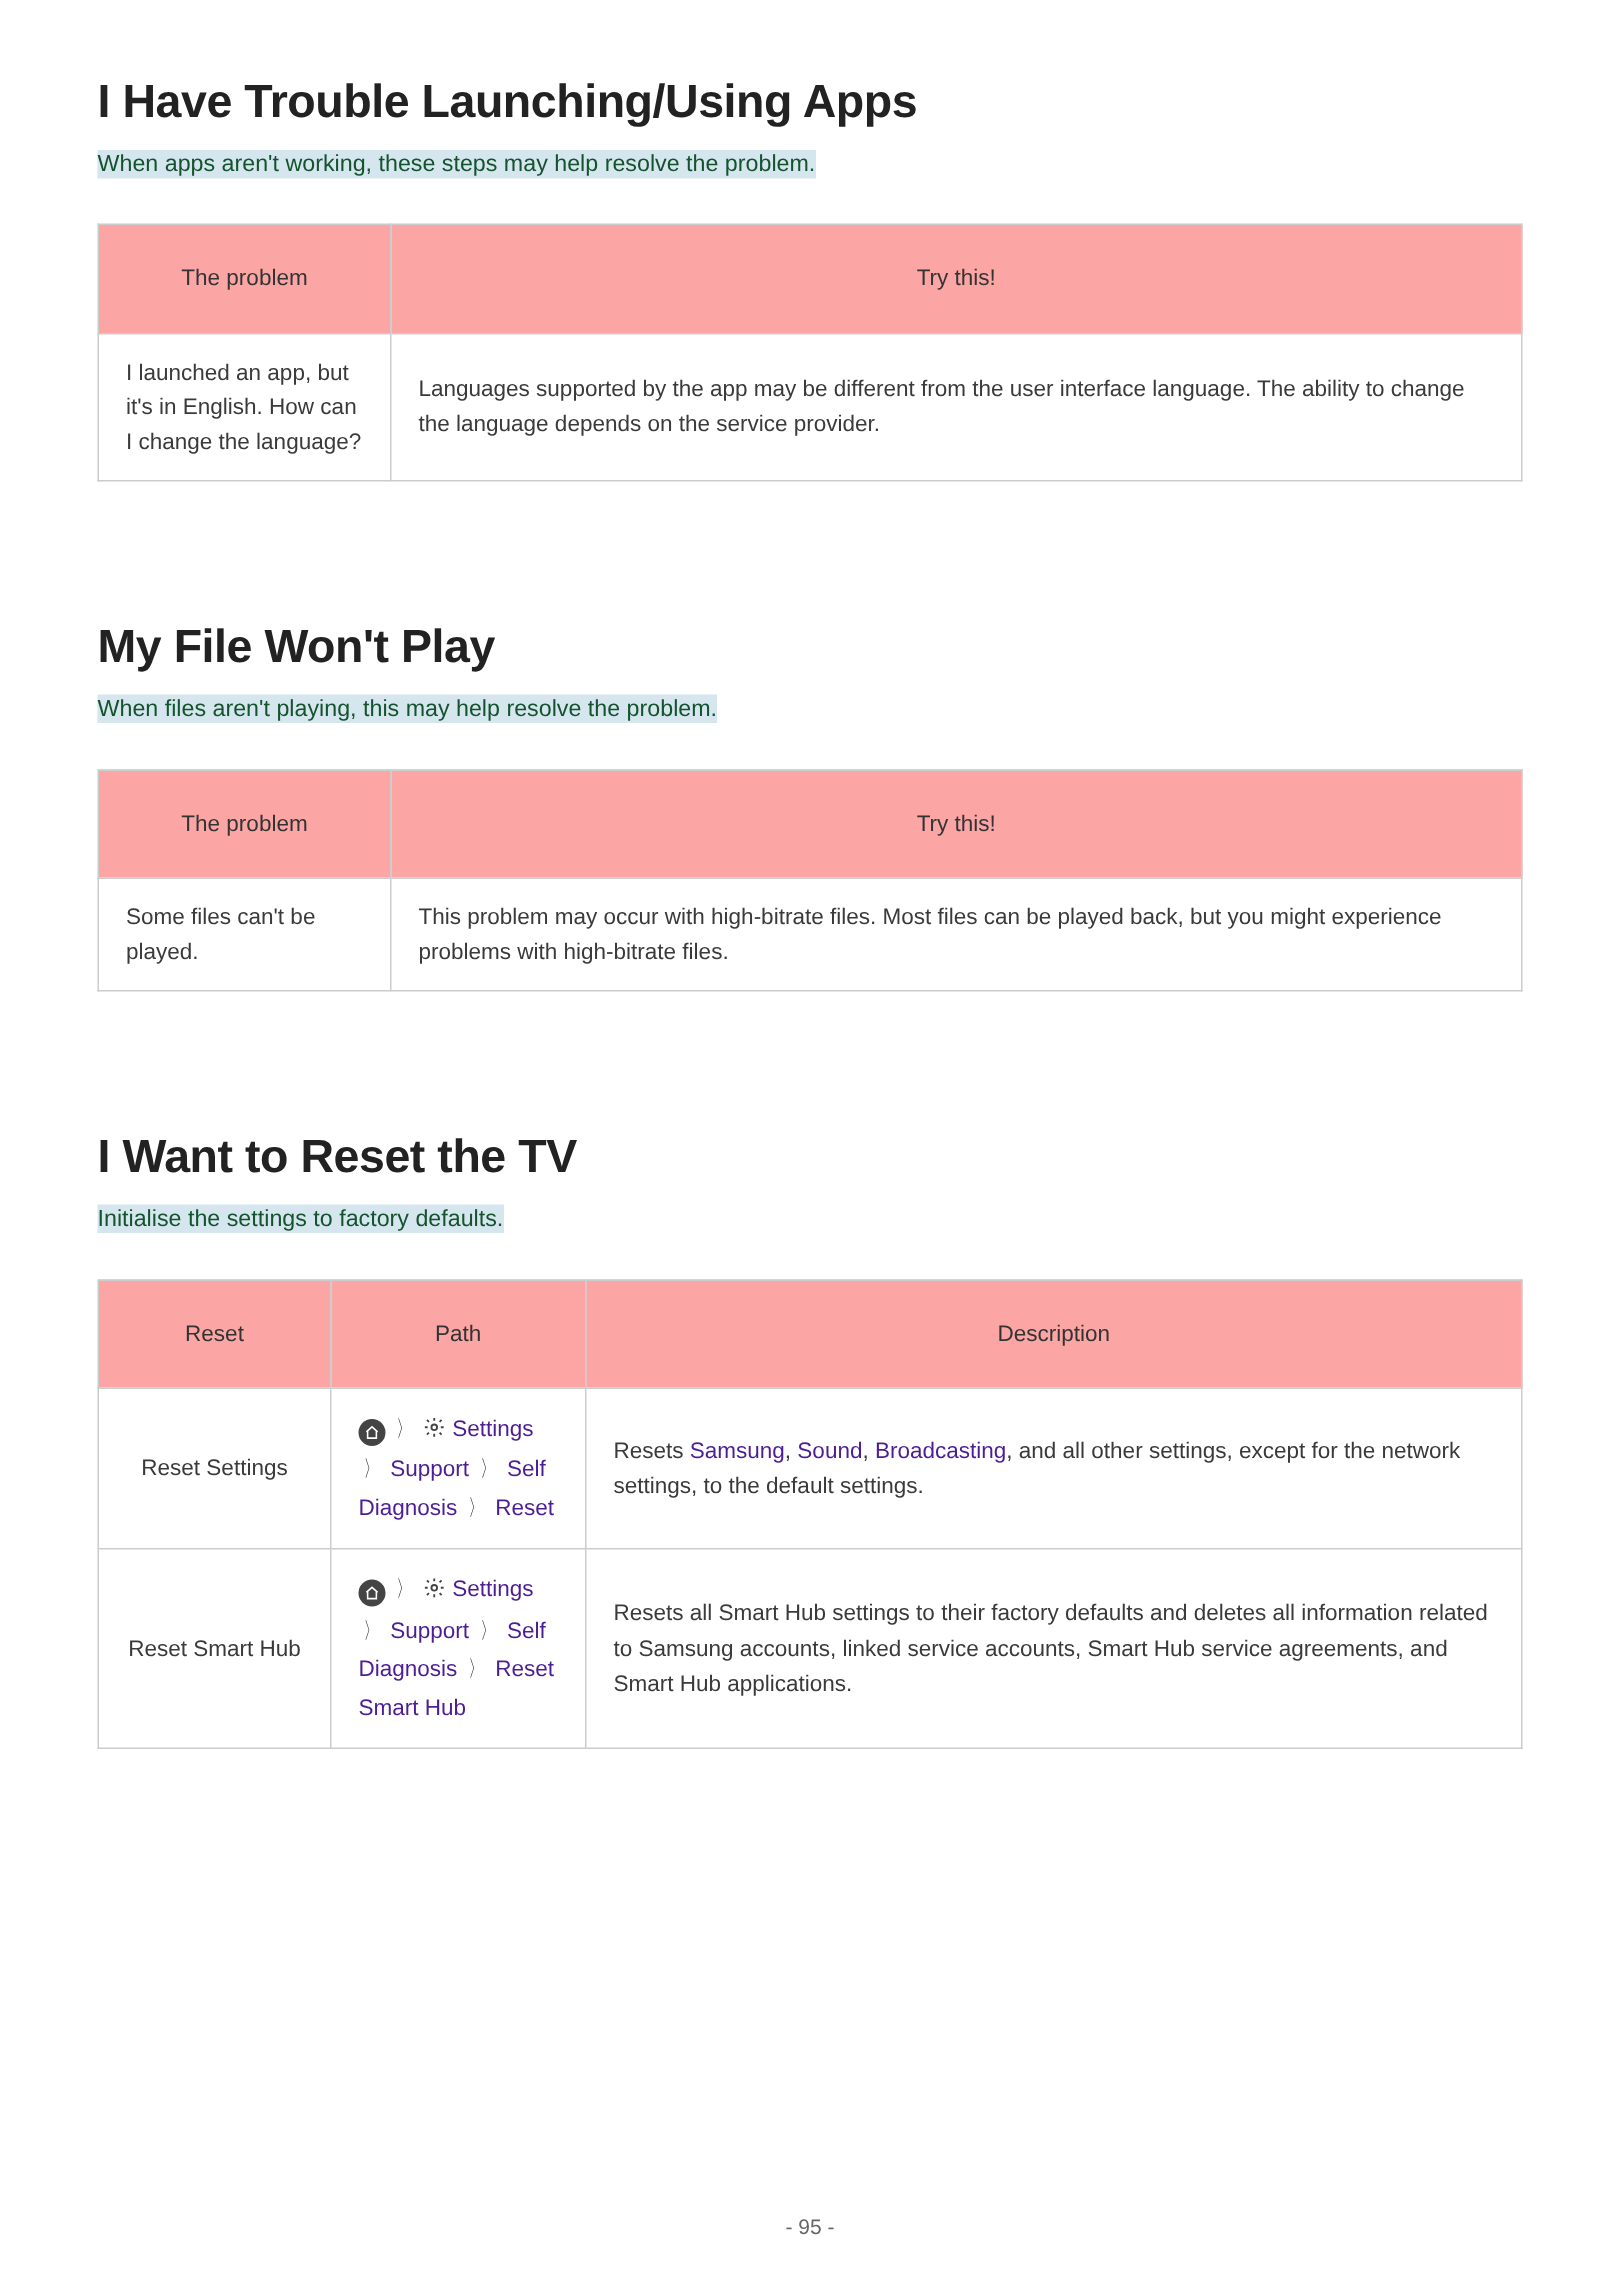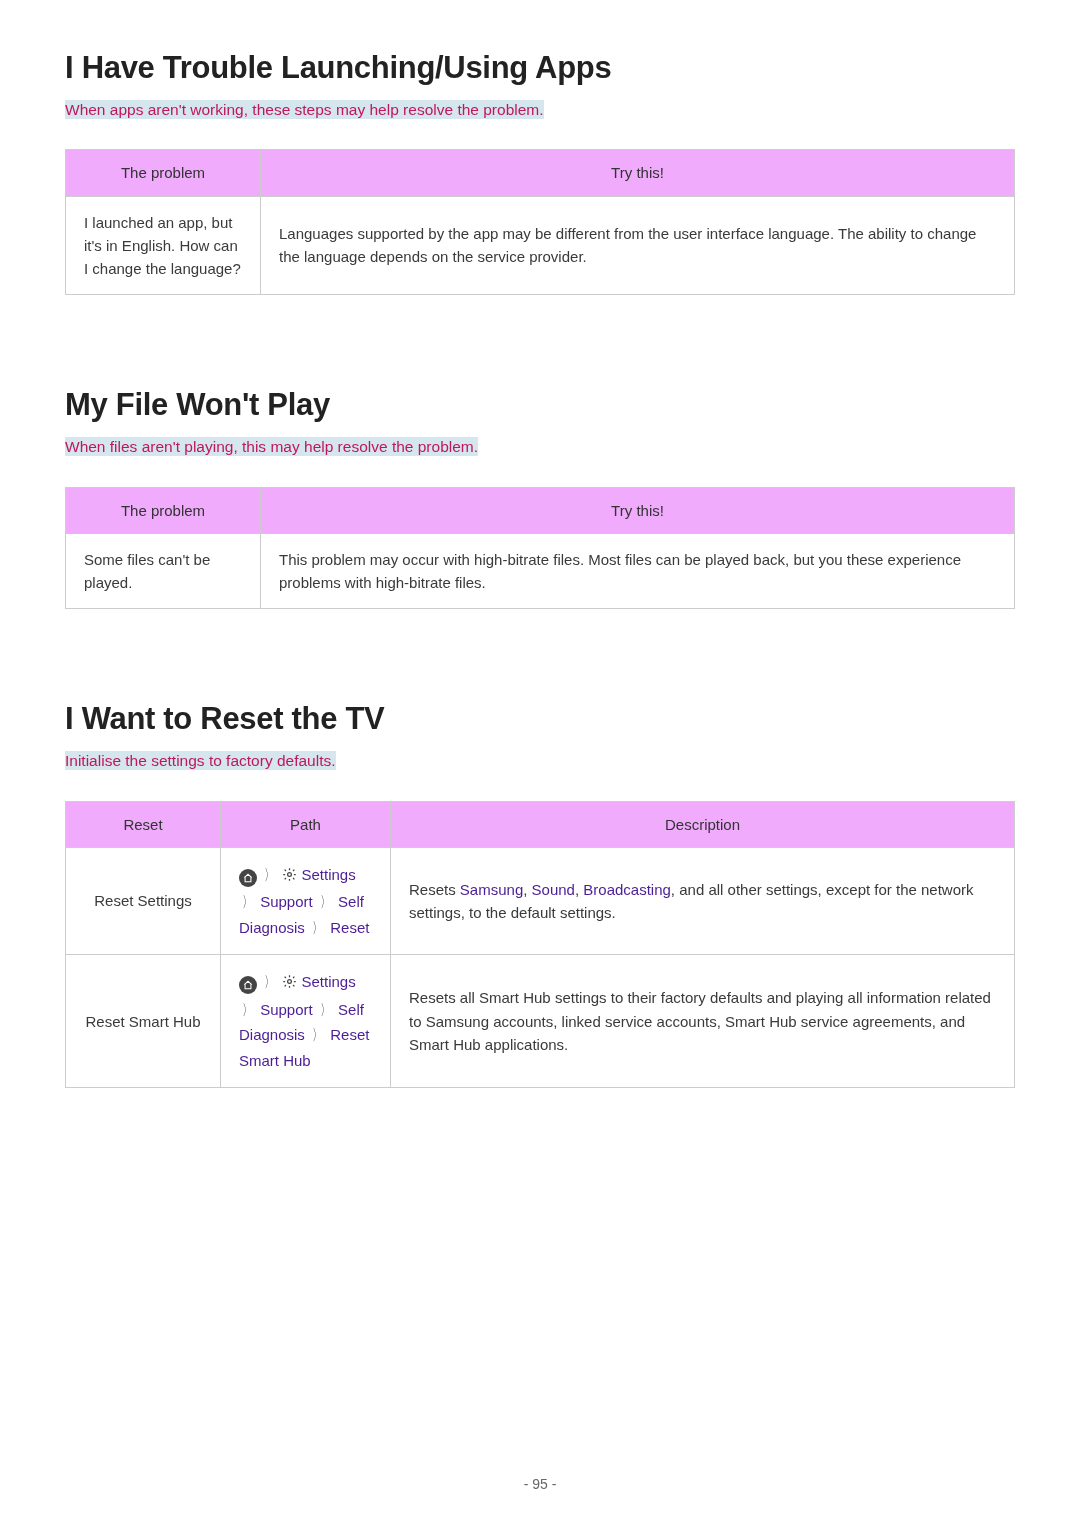--- a/index.html
+++ b/index.html
@@ -15,44 +15,44 @@
   .section-title {
     font-size: 31px;
     font-weight: 600;
     color: #222;
     letter-spacing: -0.3px;
     margin-bottom: 12px;
   }
   .subtitle {
     display: inline;
     font-size: 15.5px;
-    color: #be185d;
+    color: #14532d;
     background: #d6e6ef;
     padding: 1px 0;
     line-height: 1.5;
   }
   .sub-wrap { margin-bottom: 28px; }
   table {
     width: 100%;
     border-collapse: collapse;
     font-size: 15px;
     color: #3a3a3a;
   }
   th, td {
     border: 1px solid #ccc;
     padding: 14px 18px;
     text-align: left;
     vertical-align: middle;
     line-height: 1.55;
   }
   th {
-    background: #f0abfc;
+    background: #fca5a5;
     font-weight: 400;
     text-align: center;
-    padding: 11px 10px;
+    padding: 24px 10px;
     color: #333;
   }
   .col-problem { width: 195px; }
   .col-try { }
   .reset-col1 { width: 155px; text-align: center; }
   .reset-col2 { width: 170px; }
   .reset-col3 { }
   td.center { text-align: center; }
   .section { margin-bottom: 92px; }
   .link { color: #4c1d95; }
@@ -120,21 +120,21 @@
   <table>
     <thead>
       <tr>
         <th class="col-problem">The problem</th>
         <th class="col-try">Try this!</th>
       </tr>
     </thead>
     <tbody>
       <tr>
         <td>Some files can't be played.</td>
-        <td>This problem may occur with high-bitrate files. Most files can be played back, but you these experience problems with high-bitrate files.</td>
+        <td>This problem may occur with high-bitrate files. Most files can be played back, but you might experience problems with high-bitrate files.</td>
       </tr>
     </tbody>
   </table>
 </div>
 
 <div class="section">
   <h1 class="section-title">I Want to Reset the TV</h1>
   <div class="sub-wrap">
     <span class="subtitle">Initialise the settings to factory defaults.</span>
   </div>
@@ -186,19 +186,19 @@
                 <path d="M12 2v3M12 19v3M4.2 4.2l2.1 2.1M17.7 17.7l2.1 2.1M2 12h3M19 12h3M4.2 19.8l2.1-2.1M17.7 6.3l2.1-2.1"></path>
               </svg></span>
           <span class="link">Settings</span>
           <span class="chev">〉</span>
           <span class="link">Support</span>
           <span class="chev">〉</span>
           <span class="link">Self Diagnosis</span>
           <span class="chev">〉</span>
           <span class="link">Reset Smart Hub</span>
         </td>
-        <td>Resets all Smart Hub settings to their factory defaults and playing all information related to Samsung accounts, linked service accounts, Smart Hub service agreements, and Smart Hub applications.</td>
+        <td>Resets all Smart Hub settings to their factory defaults and deletes all information related to Samsung accounts, linked service accounts, Smart Hub service agreements, and Smart Hub applications.</td>
       </tr>
     </tbody>
   </table>
 </div>
 
 <div class="page-footer">- 95 -</div>
 
 </body></html>

